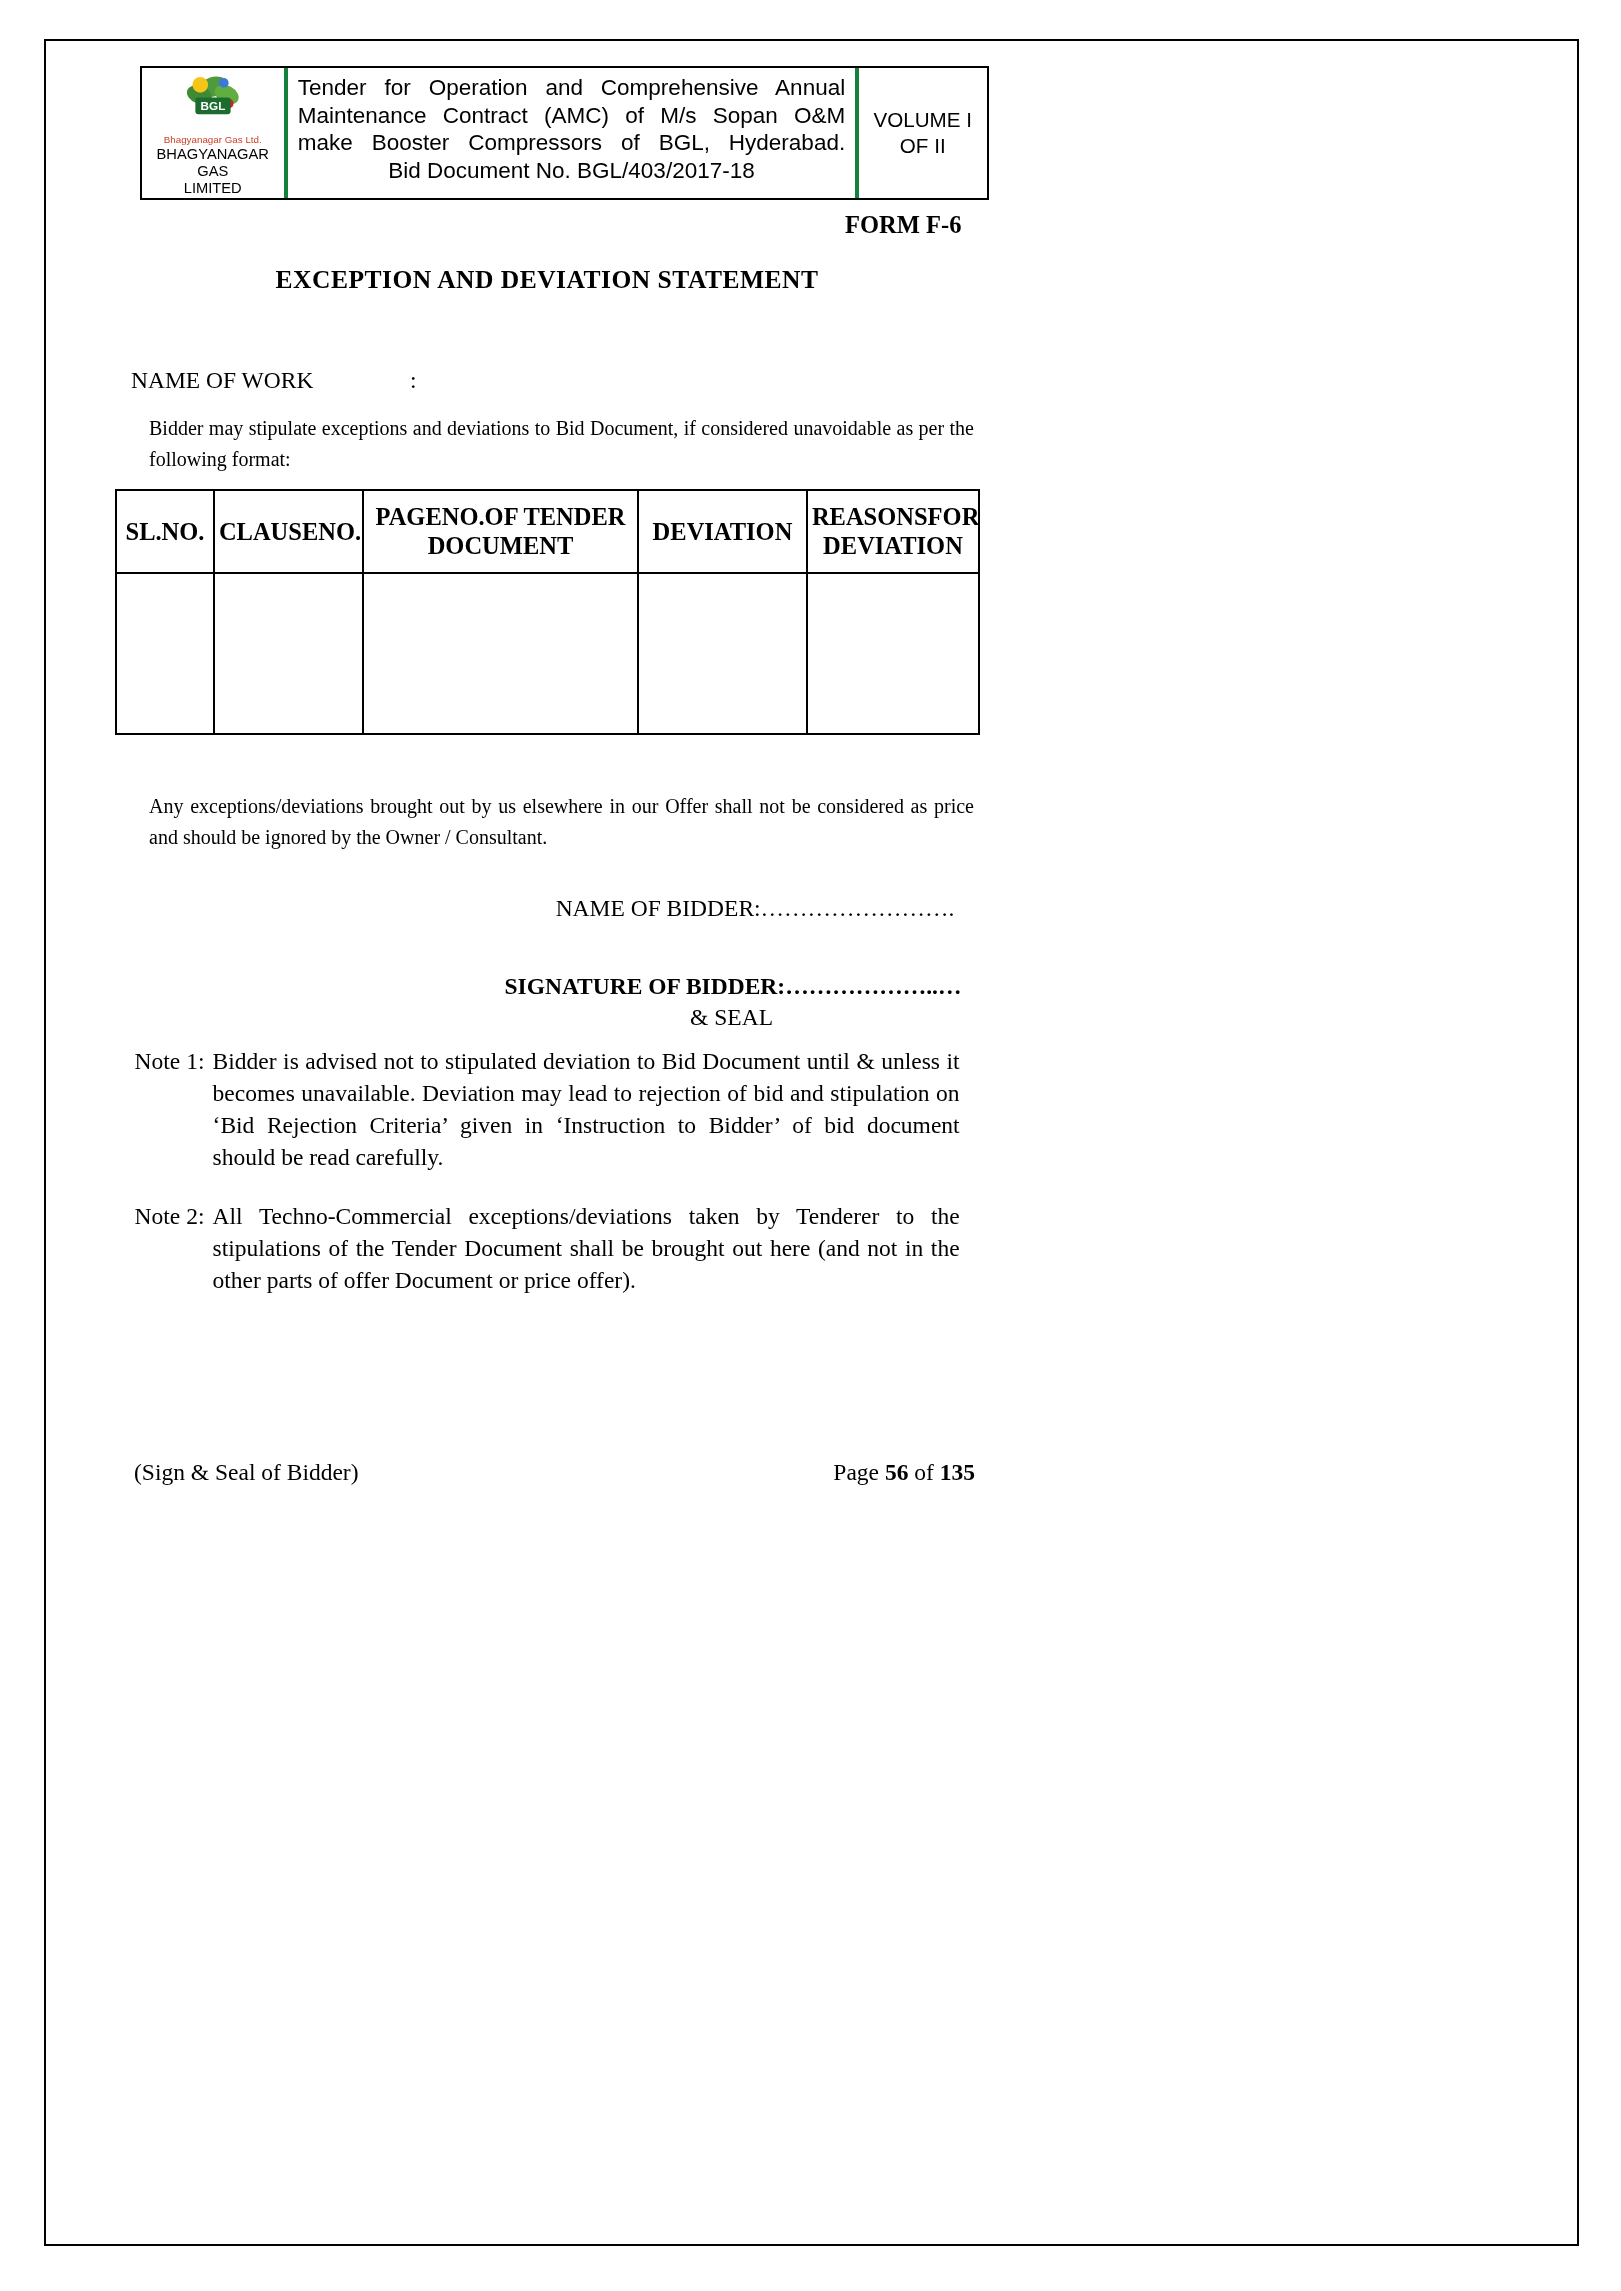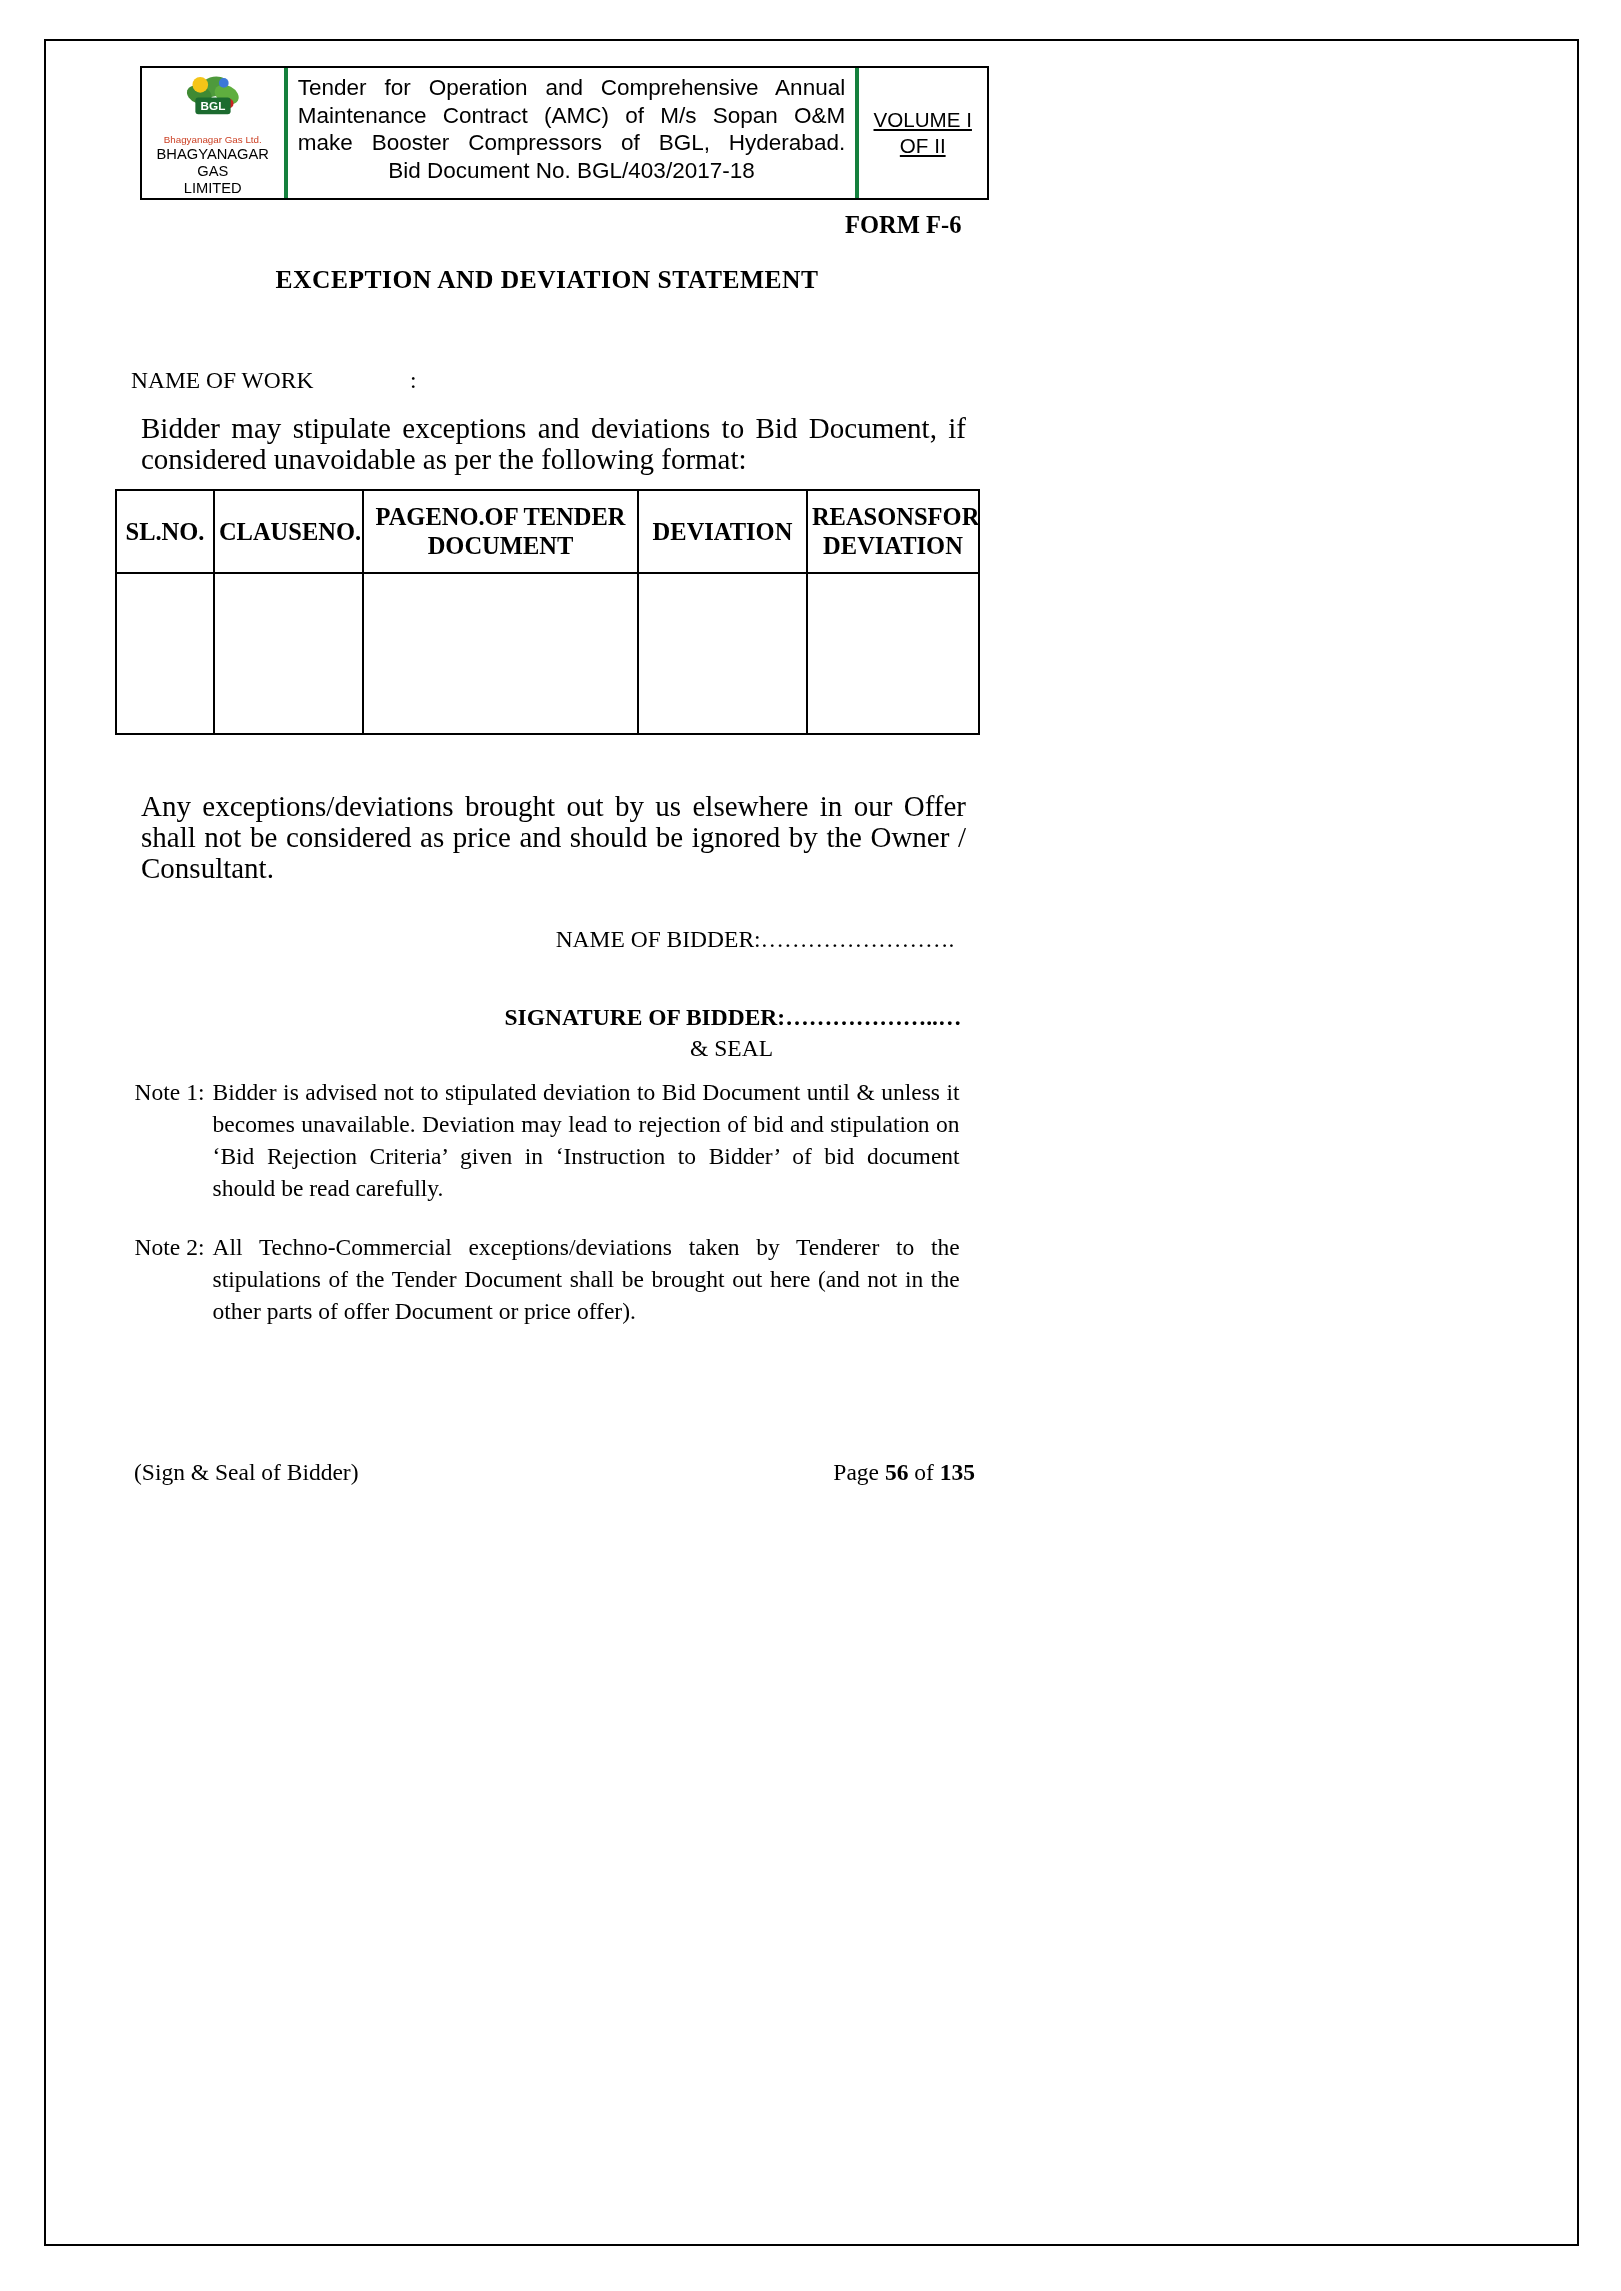--- a/index.html
+++ b/index.html
@@ -61,21 +61,20 @@
   .cline { text-align: center; }
   .volume-cell {
     width: 128px;
     display: flex;
     flex-direction: column;
     justify-content: center;
     font-family: "Liberation Sans", sans-serif;
     font-size: 20.6px;
     line-height: 25.5px;
     text-align: center;
-    text-decoration: underline;
   }
 
   
   .form-number {
     margin-top: 10.8px;
     font-size: 24.5px;
     font-weight: bold;
     text-align: right;
     padding-right: 17.6px;
   }
@@ -91,23 +90,23 @@
   .field-row {
     margin-left: 16px;
     font-size: 23.5px;
     line-height: 31px;
   }
   .field-row.first { margin-top: 70px; }
   .field-row.second { margin-top: 19.6px; }
   .flabel { display: inline-block; width: 279px; }
 
   .para {
-    margin-left: 26px;
+    margin-left: 34px;
     width: 825px;
-    font-size: 29px;
+    font-size: 20px;
     line-height: 31px;
     text-align: justify;
   }
   .intro { margin-top: 17.6px; }
   .disclaimer { margin-top: 56px; }
 
   
   table.dev-table {
     margin-top: 13.7px;
     border-collapse: collapse;

